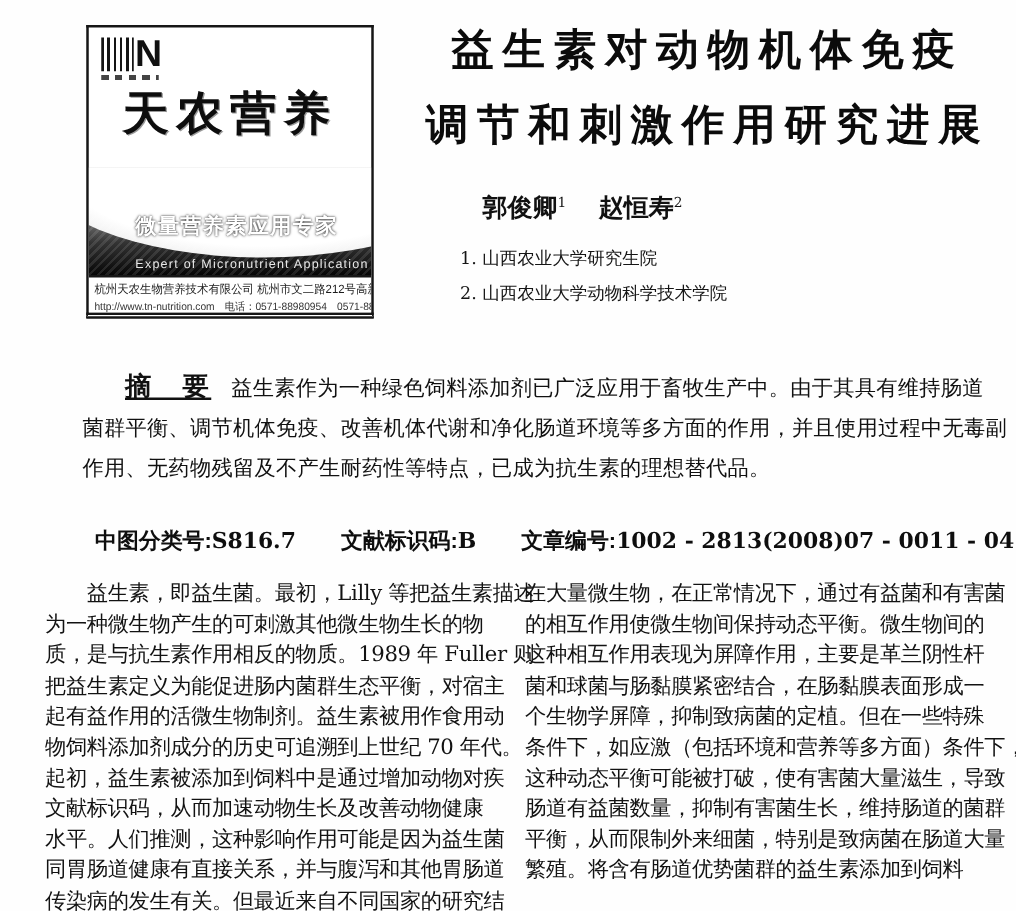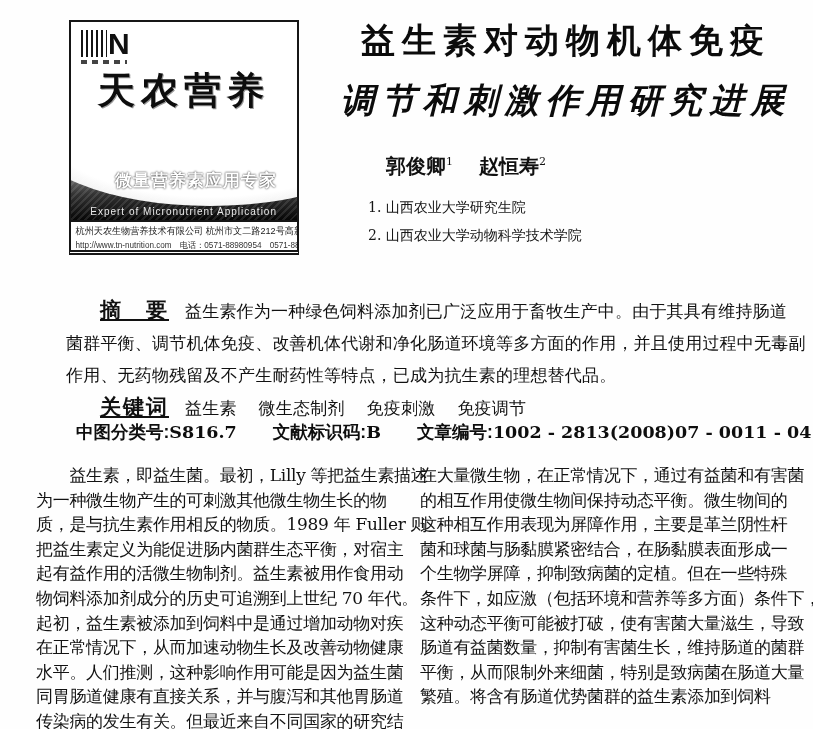--- a/index.html
+++ b/index.html
@@ -44,21 +44,21 @@
   .ad-band .swoosh{
     position:absolute;left:-46px;top:-80px;width:370px;height:152px;
     background:radial-gradient(ellipse at center,#ffffff 62%,#f2f2f2 72%,#dcdcdc 100%);
     border-radius:50%;
   }
   .ad-band .hatch{
     position:absolute;inset:0;
     background:repeating-linear-gradient(135deg,rgba(255,255,255,.10) 0 2px,transparent 2px 5px);
   }
   .ad-expert{
-    position:absolute;right:20px;bottom:33px;text-align:right;z-index:3;
+    position:absolute;right:2px;bottom:33px;z-index:3;
   }
   .ad-expert .cn{
     font-family:"Liberation Sans",sans-serif;font-weight:bold;font-size:17px;
     letter-spacing:1px;color:#ffffff;text-shadow:0 0 2px #000;white-space:nowrap;
   }
   .ad-expert .en{
     font-family:"Liberation Sans",sans-serif;font-size:10px;letter-spacing:1px;
     color:#e8e8e8;white-space:nowrap;margin-top:14px;
   }
   .ad-info{
@@ -68,21 +68,21 @@
   .ad-info .l1{font-family:"Liberation Sans",sans-serif;font-size:9.5px;color:#1c1c1c;
     white-space:nowrap;transform:scaleX(.96);transform-origin:center;}
   .ad-info .l2{font-family:"Liberation Sans",sans-serif;font-size:8.5px;color:#333;
     white-space:nowrap;margin-top:2px;transform:scaleX(.96);transform-origin:center;}
   
   .title-block{
     position:absolute;left:335px;top:18px;width:462px;text-align:center;
     font-weight:bold;color:#0b0b0b;
   }
   .title-line{font-size:34px;letter-spacing:7px;white-space:nowrap;line-height:44px;}
-  .title-line + .title-line{margin-top:16px;font-style:italic;}
+  .title-line + .title-line{margin-top:16px;}
   .authors{
     position:absolute;left:386px;top:153px;font-size:20px;font-weight:bold;
     color:#111;white-space:nowrap;
   }
   .authors sup{font-size:11px;font-weight:normal;}
   .authors .gap{display:inline-block;width:26px;}
   .affiliations{position:absolute;left:368px;top:193px;font-size:14px;color:#151515;}
   .affiliations div{line-height:28px;white-space:nowrap;}
   
   .abstract{position:absolute;left:66px;top:294px;width:716px;font-size:17px;
@@ -142,40 +142,37 @@
   <div>1. 山西农业大学研究生院</div>
   <div>2. 山西农业大学动物科学技术学院</div>
 </div>
 
 <div class="abstract">
   <div class="aline indent">
     <b>摘　要</b><span class="lbl-gap"></span><span>益生素作为一种绿色饲料添加剂已广泛应用于畜牧生产中。由于其具有维持肠道</span>
   </div>
   <div class="aline">菌群平衡、调节机体免疫、改善机体代谢和净化肠道环境等多方面的作用，并且使用过程中无毒副</div>
   <div class="aline">作用、无药物残留及不产生耐药性等特点，已成为抗生素的理想替代品。</div>
-  <div class="aline indent">
-    <b>关键词</b><span class="lbl-gap"></span><span class="kw-item">益生素</span><span class="kw-item">微生态制剂</span><span class="kw-item">免疫刺激</span><span class="kw-item">免疫调节</span>
-  </div>
 </div>
 
 <div class="meta-line">
   <span class="grp"><span class="lbl">中图分类号:</span><span>S816.7</span></span>
   <span class="grp"><span class="lbl">文献标识码:</span><span>B</span></span>
   <span class="grp"><span class="lbl">文章编号:</span><span>1002 - 2813(2008)07 - 0011 - 04</span></span>
 </div>
 
 <div class="col col-left">
     <div class="tline">　　益生素，即益生菌。最初，Lilly 等把益生素描述</div>
     <div class="tline">为一种微生物产生的可刺激其他微生物生长的物</div>
     <div class="tline">质，是与抗生素作用相反的物质。1989 年 Fuller 则</div>
     <div class="tline">把益生素定义为能促进肠内菌群生态平衡，对宿主</div>
     <div class="tline">起有益作用的活微生物制剂。益生素被用作食用动</div>
     <div class="tline">物饲料添加剂成分的历史可追溯到上世纪 70 年代。</div>
     <div class="tline">起初，益生素被添加到饲料中是通过增加动物对疾</div>
-    <div class="tline">在正常情况下，从而加速动物生长及改善动物健康</div>
+    <div class="tline">文献标识码，从而加速动物生长及改善动物健康</div>
     <div class="tline">水平。人们推测，这种影响作用可能是因为益生菌</div>
     <div class="tline">同胃肠道健康有直接关系，并与腹泻和其他胃肠道</div>
     <div class="tline">传染病的发生有关。但最近来自不同国家的研究结</div>
   </div>
 <div class="col col-right">
     <div class="tline">在大量微生物，在正常情况下，通过有益菌和有害菌</div>
     <div class="tline">的相互作用使微生物间保持动态平衡。微生物间的</div>
     <div class="tline">这种相互作用表现为屏障作用，主要是革兰阴性杆</div>
     <div class="tline">菌和球菌与肠黏膜紧密结合，在肠黏膜表面形成一</div>
     <div class="tline">个生物学屏障，抑制致病菌的定植。但在一些特殊</div>

